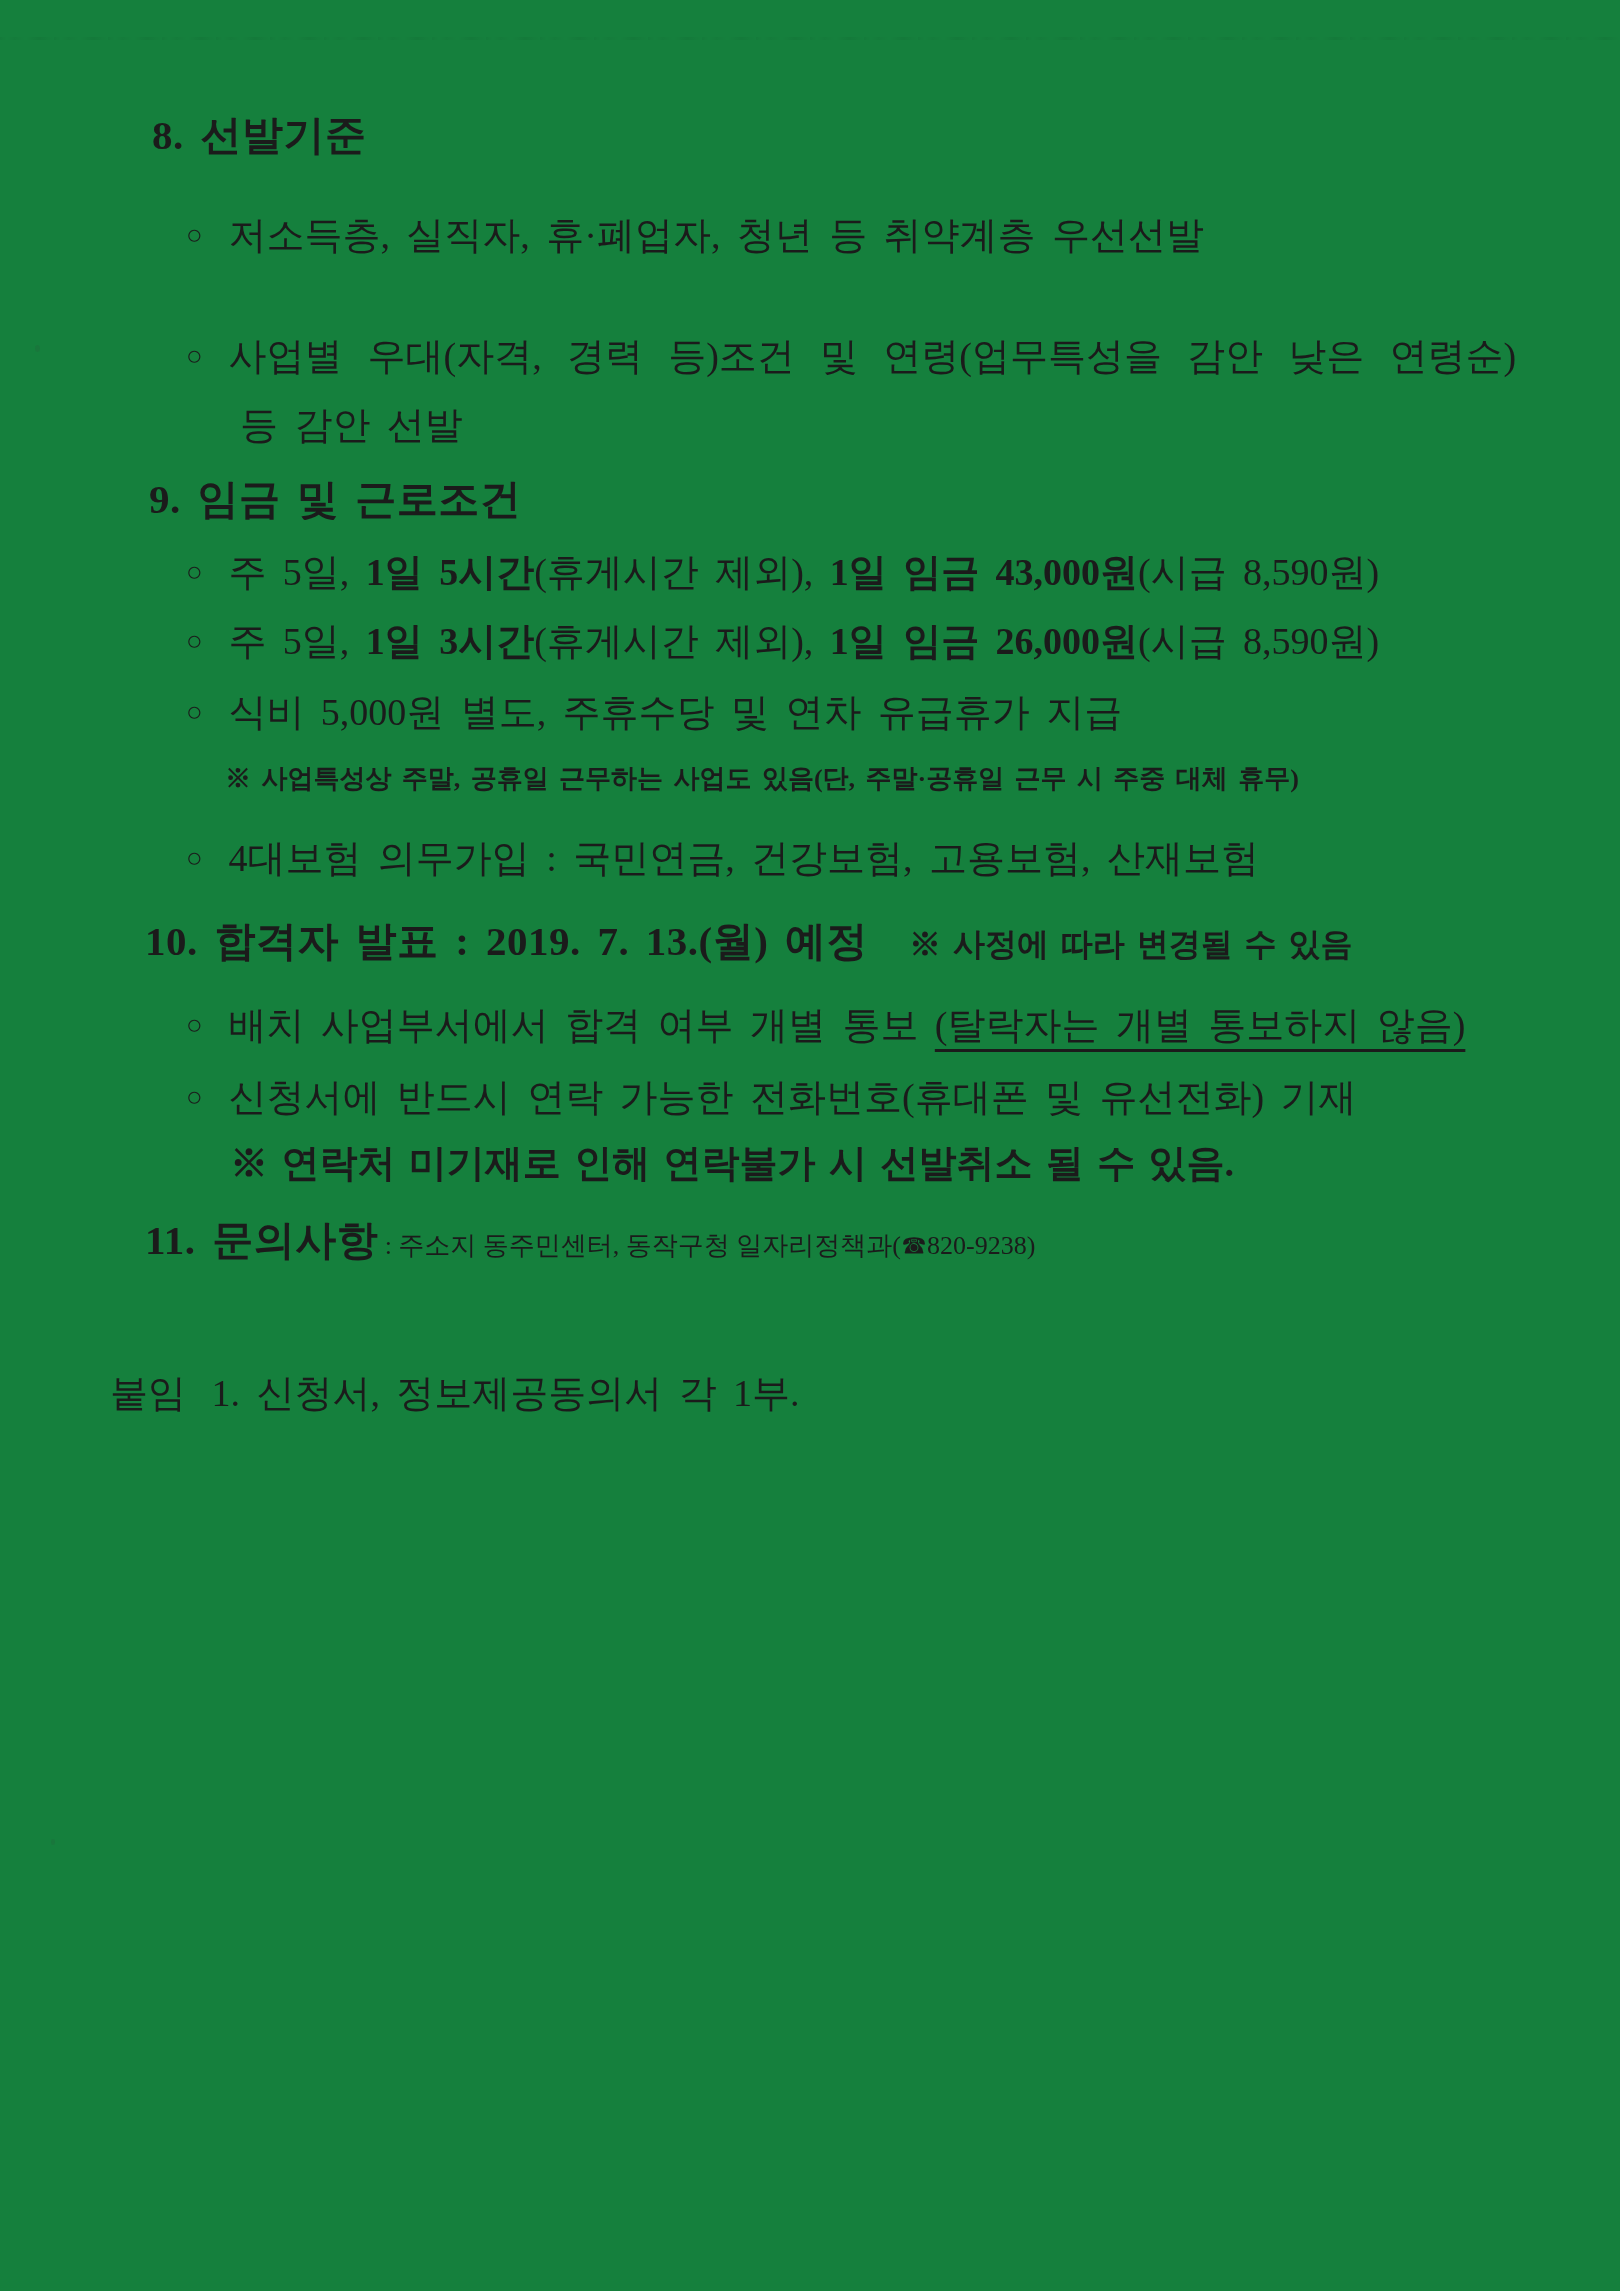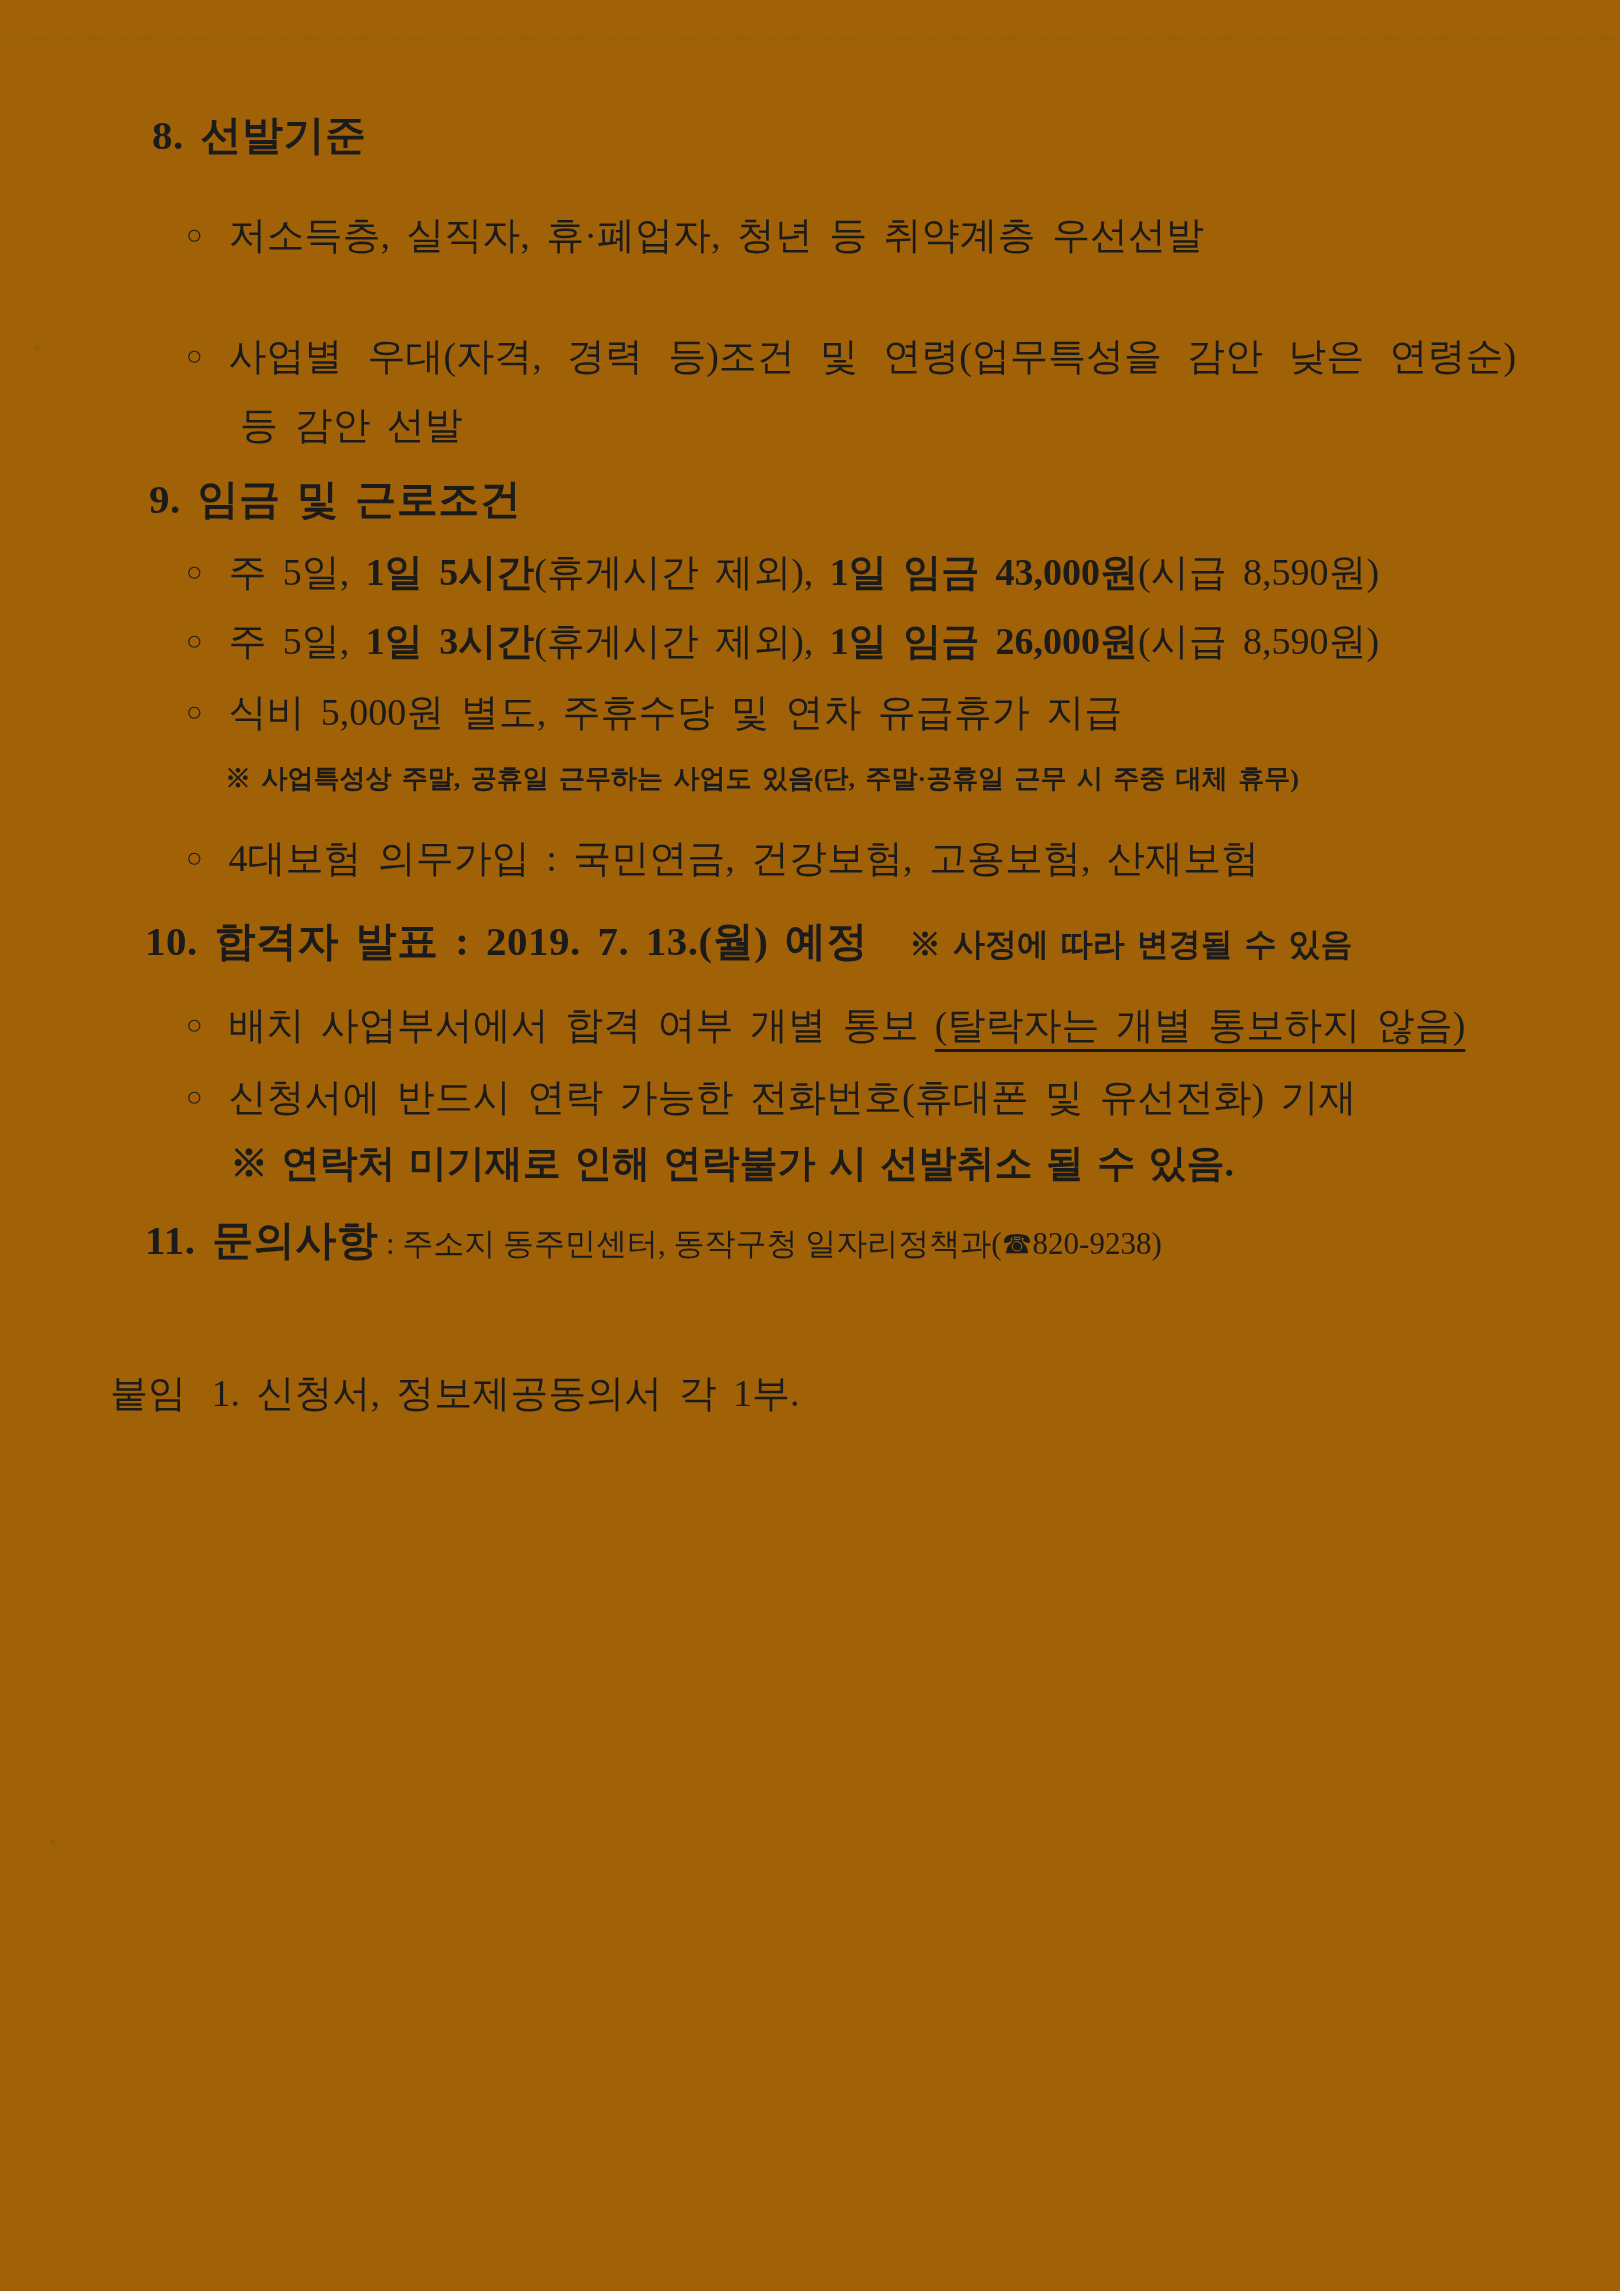--- a/index.html
+++ b/index.html
@@ -1,30 +1,30 @@
 <!DOCTYPE html>
 <html><head>
 <meta charset="utf-8">
 <style>
   html, body { margin: 0; padding: 0; background: #e8e8e8; }
   .page {
     position: relative;
     width: 1620px;
     height: 2292px;
     margin: 0 auto;
-    background: #a16207;
+    background: #15803d;
     font-family: "Liberation Serif", "DejaVu Serif", serif;
     color: #1b1b1b;
     overflow: hidden;
   }
   .line { position: absolute; white-space: nowrap; }
   .heading { font-weight: bold; font-size: 41px; letter-spacing: 0.5px; word-spacing: 5.9px; }
   .body-line { font-size: 38px; word-spacing: 6.9px; }
   .wide { word-spacing: 15.7px; }
-  .cont { font-size: 31px; }
+  .cont { font-size: 26px; }
   .marker {
     display: inline-block;
     font-size: 28px;
     margin-right: 25.5px;
     transform: translateY(-3.9px);
   }
   .note { font-weight: bold; word-spacing: 3.9px; }
   .note-33 { font-size: 32px; }
   .note-31 { font-size: 26px; }
   .note-34 { font-size: 38px; }

